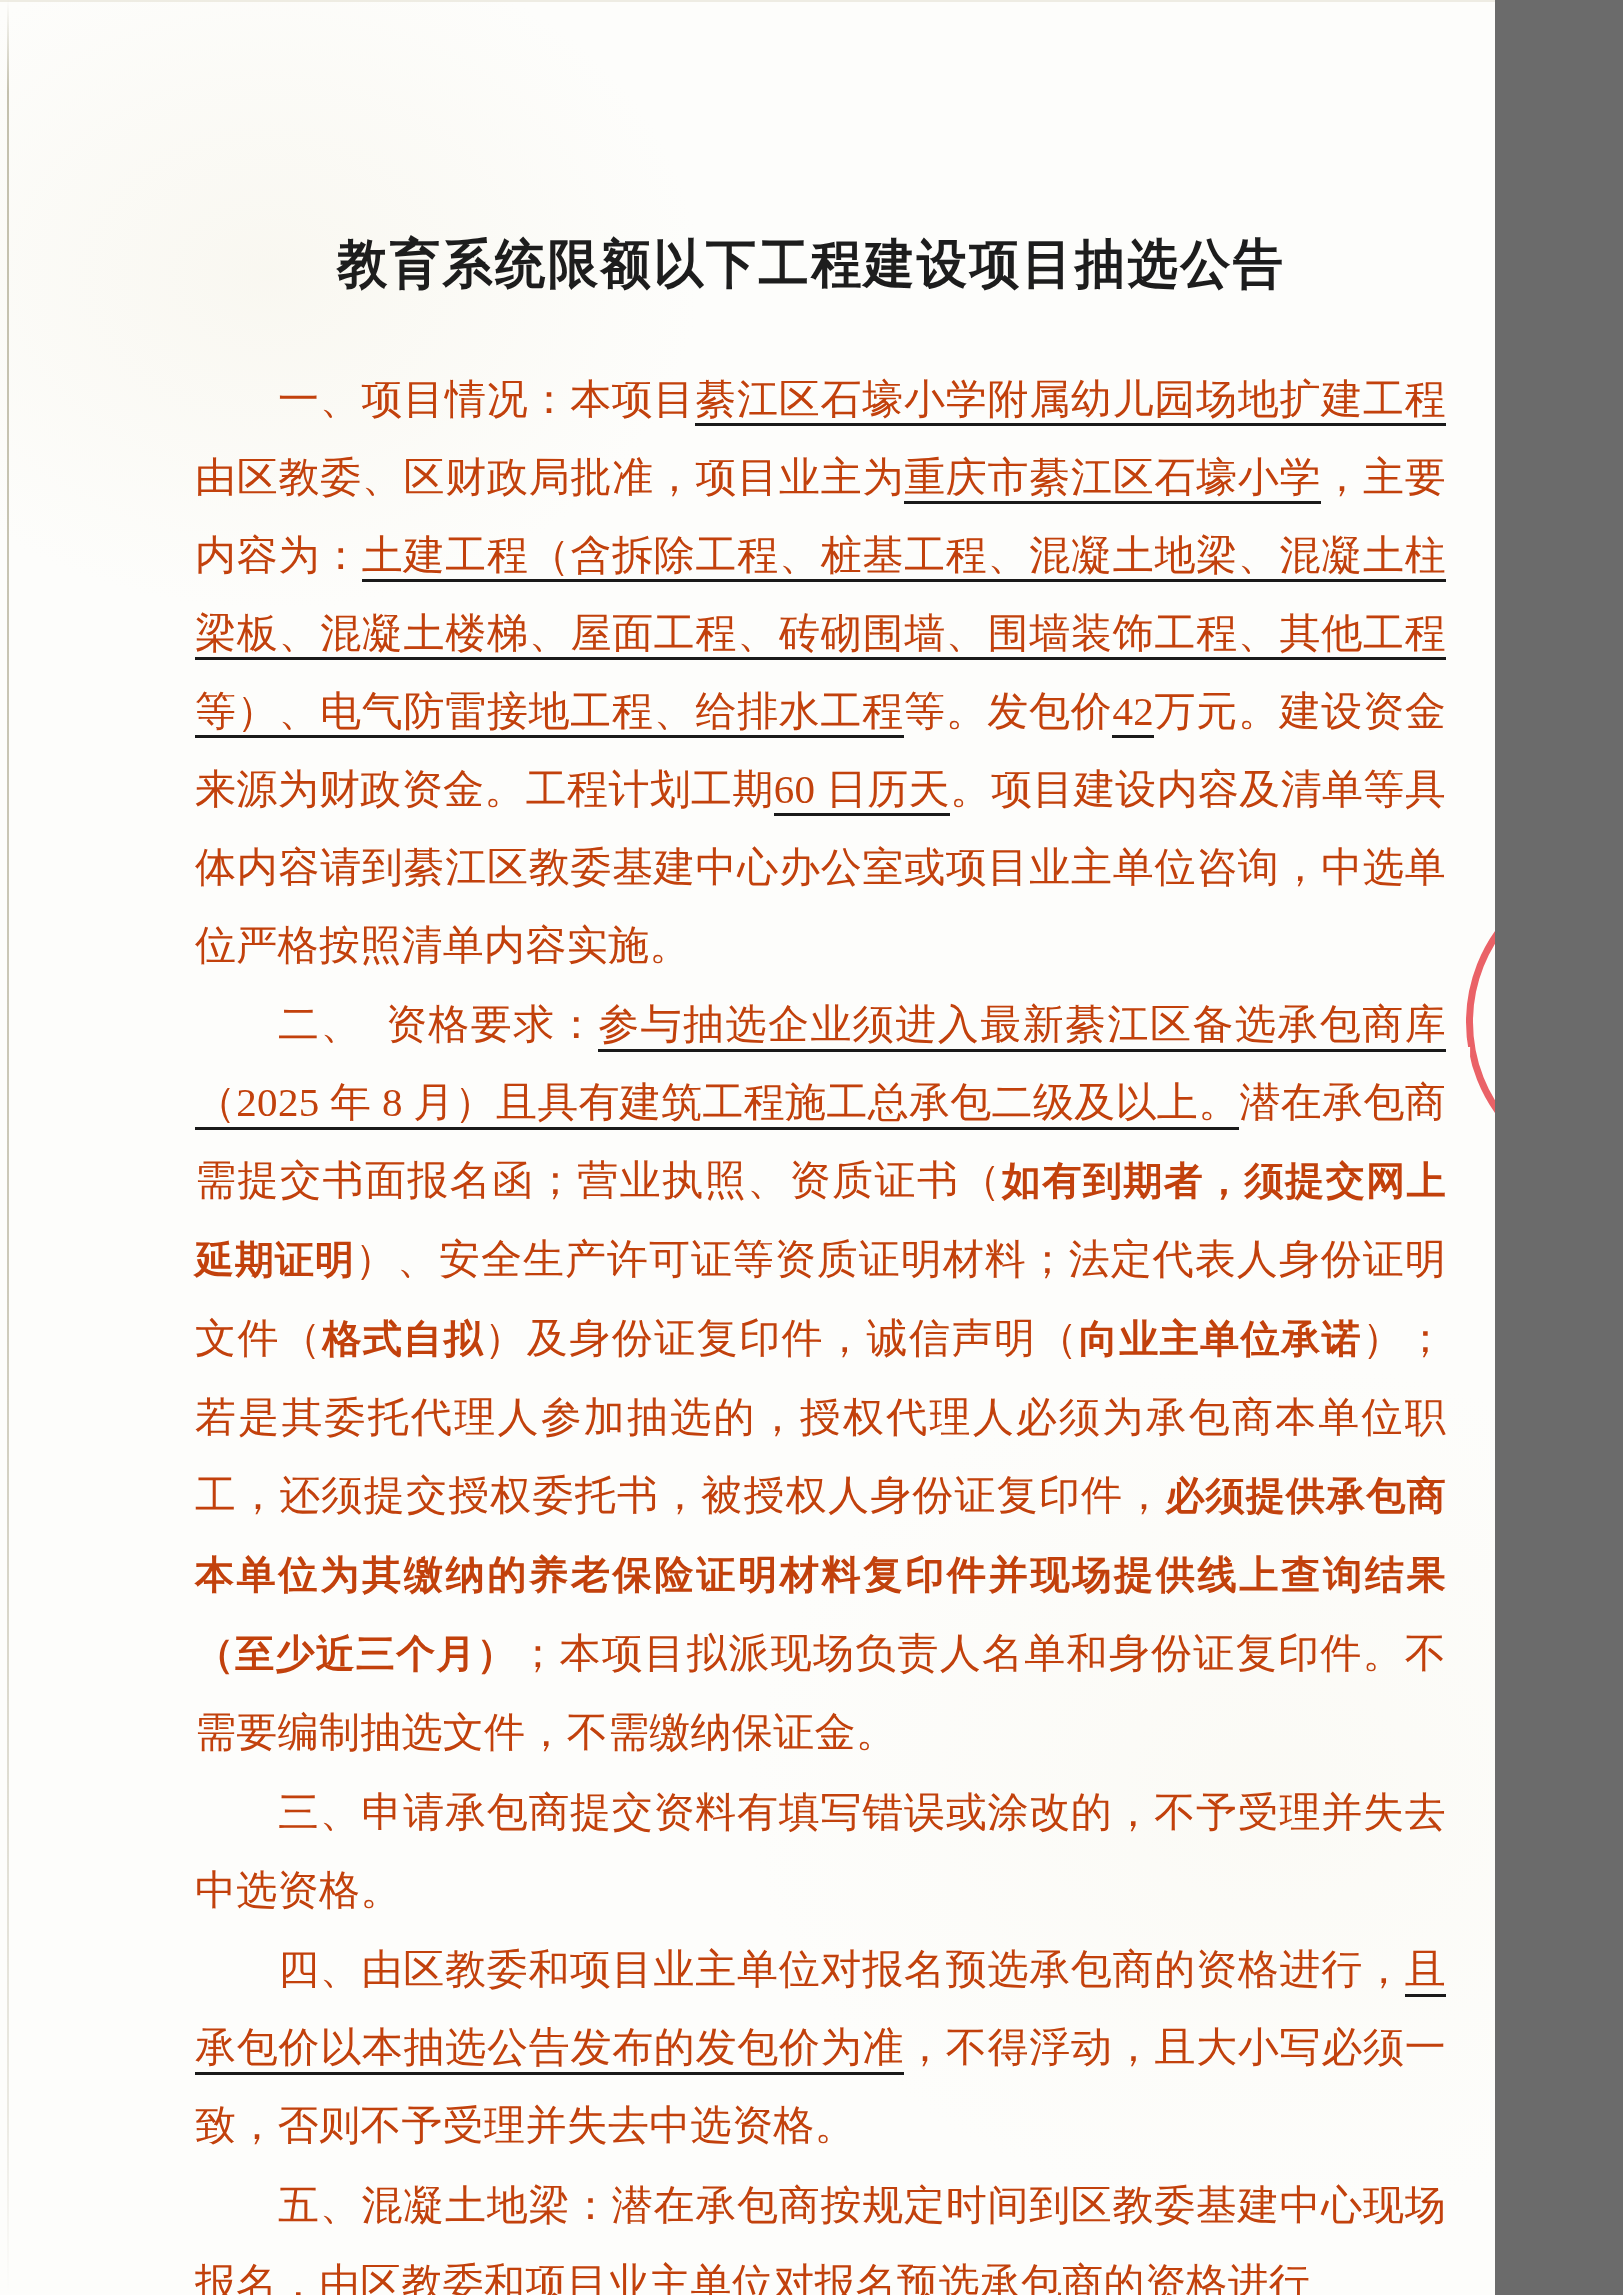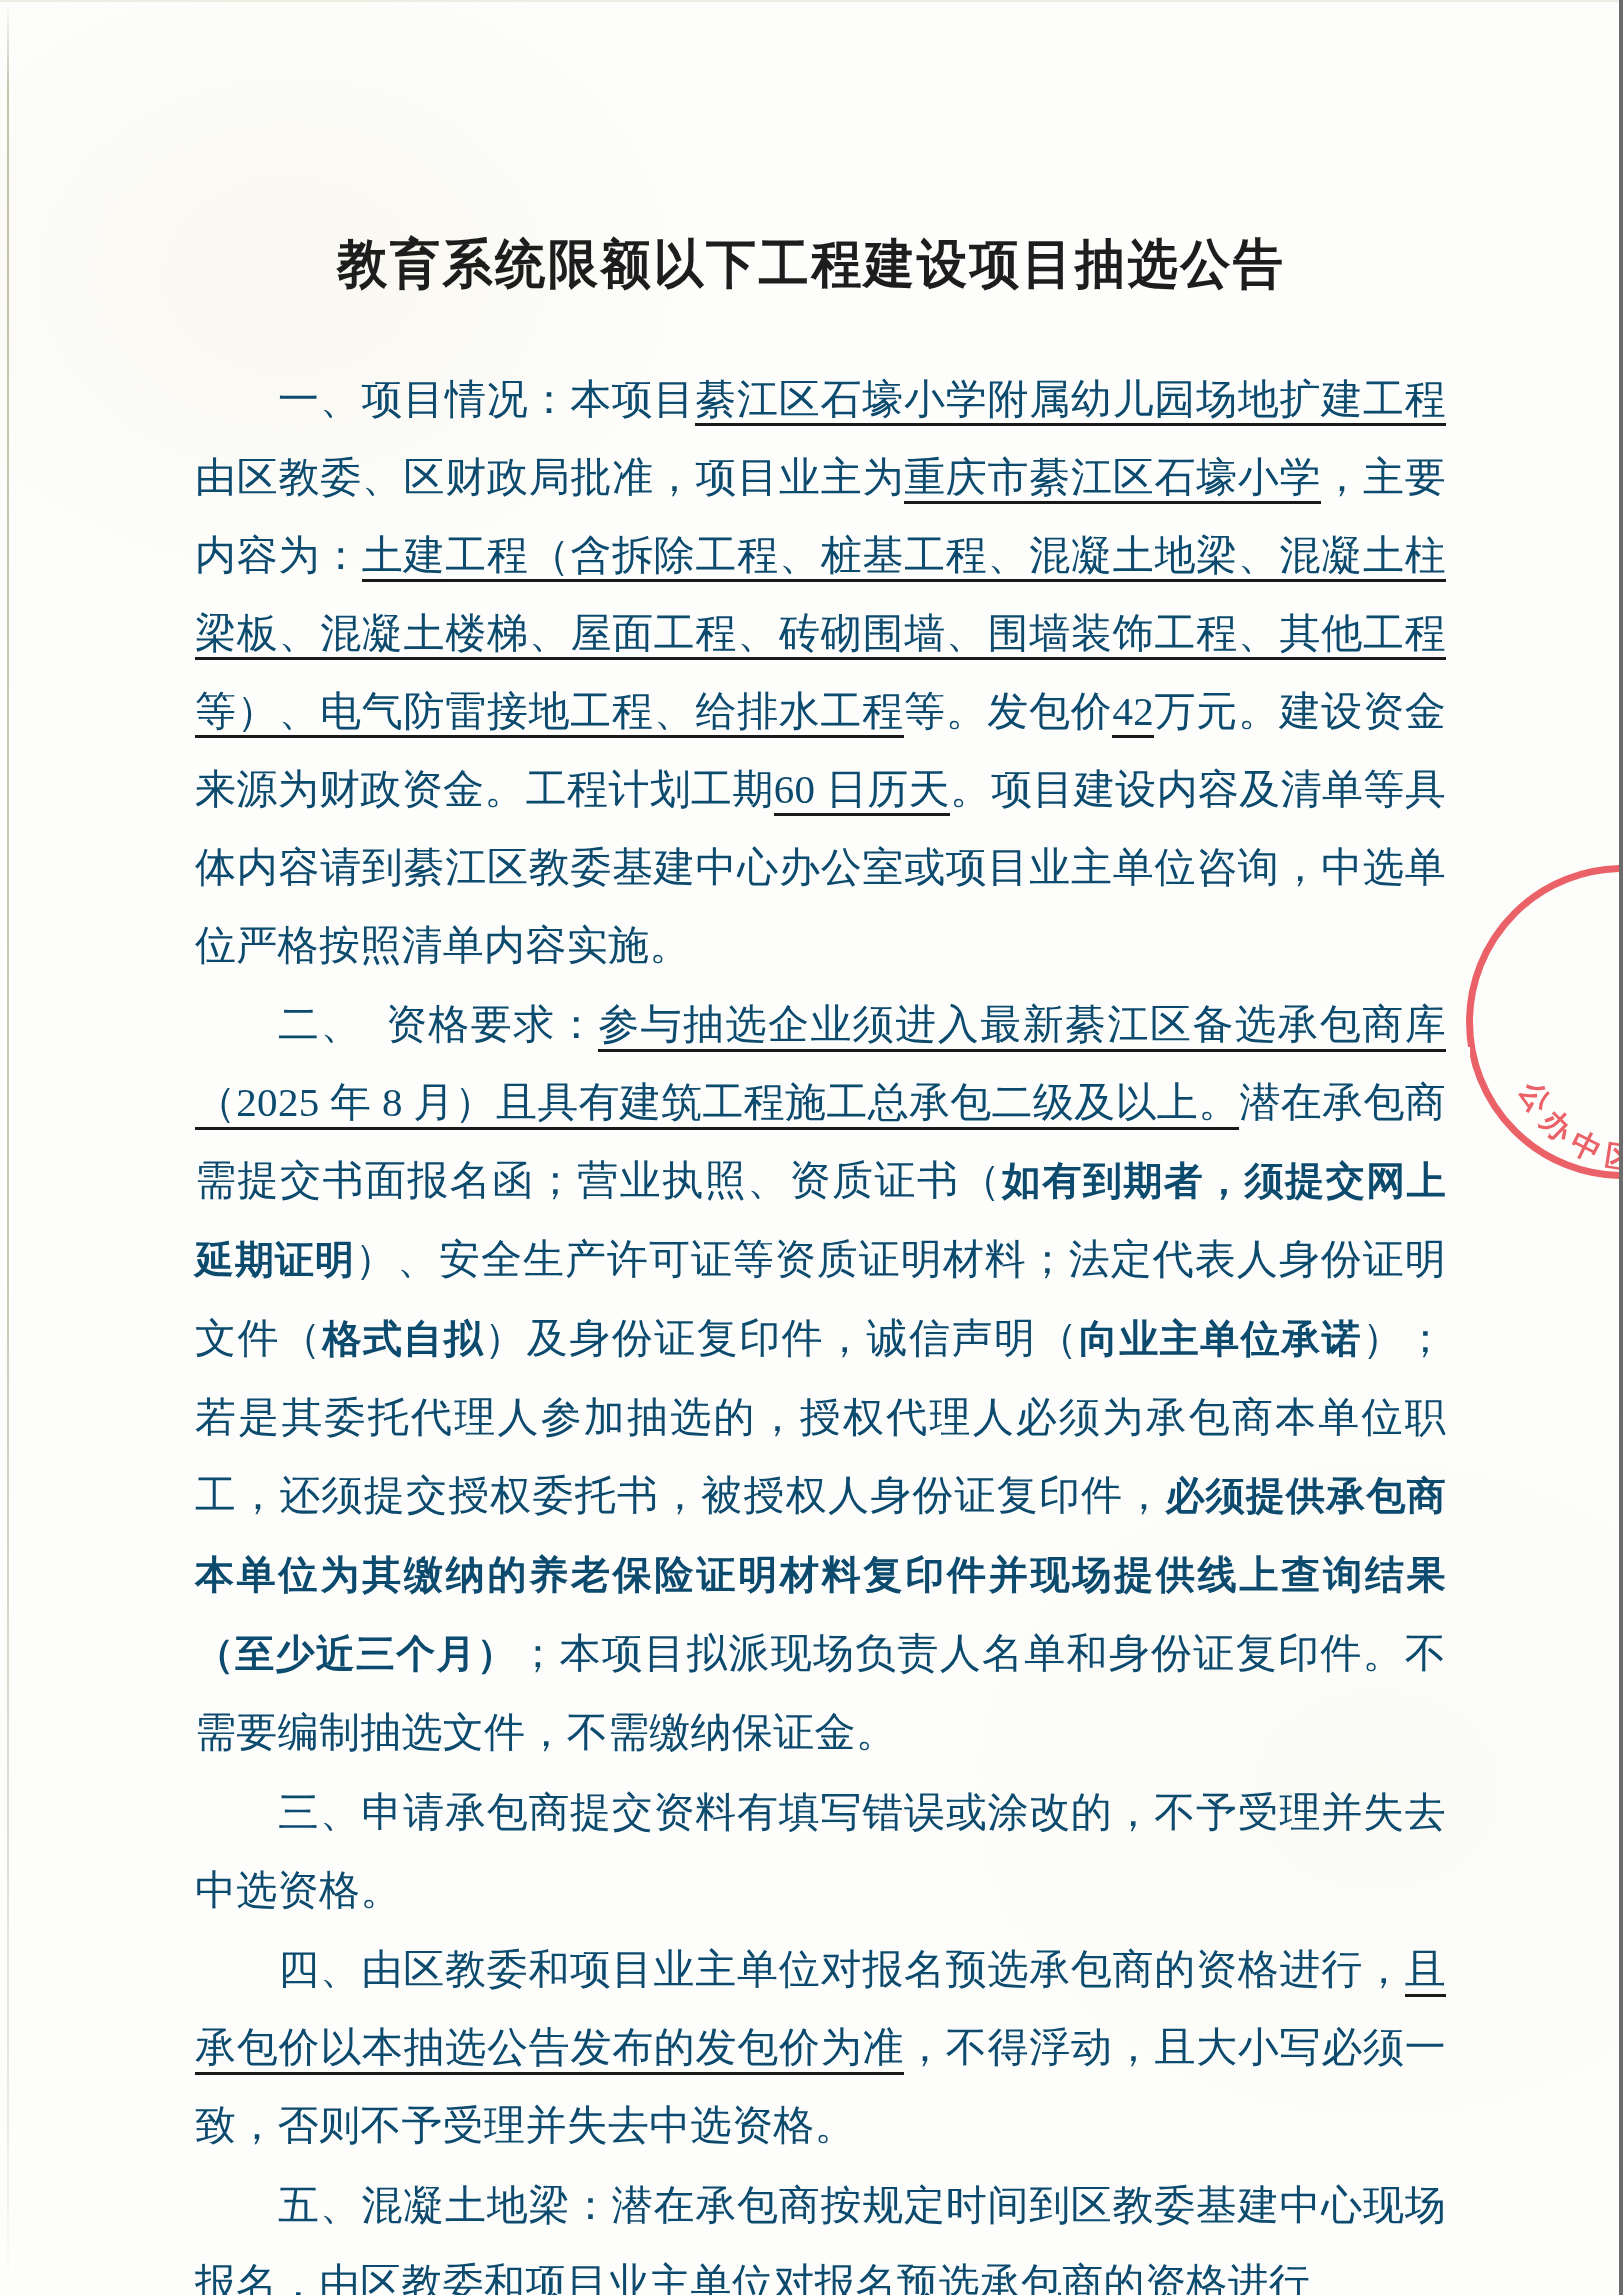--- a/index.html
+++ b/index.html
@@ -4,21 +4,21 @@
 <title>教育系统限额以下工程建设项目抽选公告</title>
 <style>
   html, body {
     margin: 0;
     padding: 0;
     background: #6b6b6b;
   }
 
   .page {
     position: relative;
-    width: 1619px;
+    width: 1495px;
     height: 2295px;
     background: #fdfdfb;
     overflow: hidden;
     font-family: "Liberation Serif", "DejaVu Serif", serif;
     box-sizing: border-box;
   }
 
   
   .scan-edge-left {
     position: absolute;
@@ -67,21 +67,21 @@
   .body-block {
     position: absolute;
     top: 360px;
     left: 195px;
     width: 1251px;
   }
 
   .para {
     font-size: 41px;
     line-height: 78px;
-    color: #0c4a6e;
+    color: #c2410c;
     text-align: justify;
     text-justify: inter-ideograph;
     text-indent: 83px;
     margin: 0 0 1.4px 0;
     letter-spacing: 0.3px;
     word-break: break-all;
   }
   .num-gap { padding-right: 23px; }
 
   

